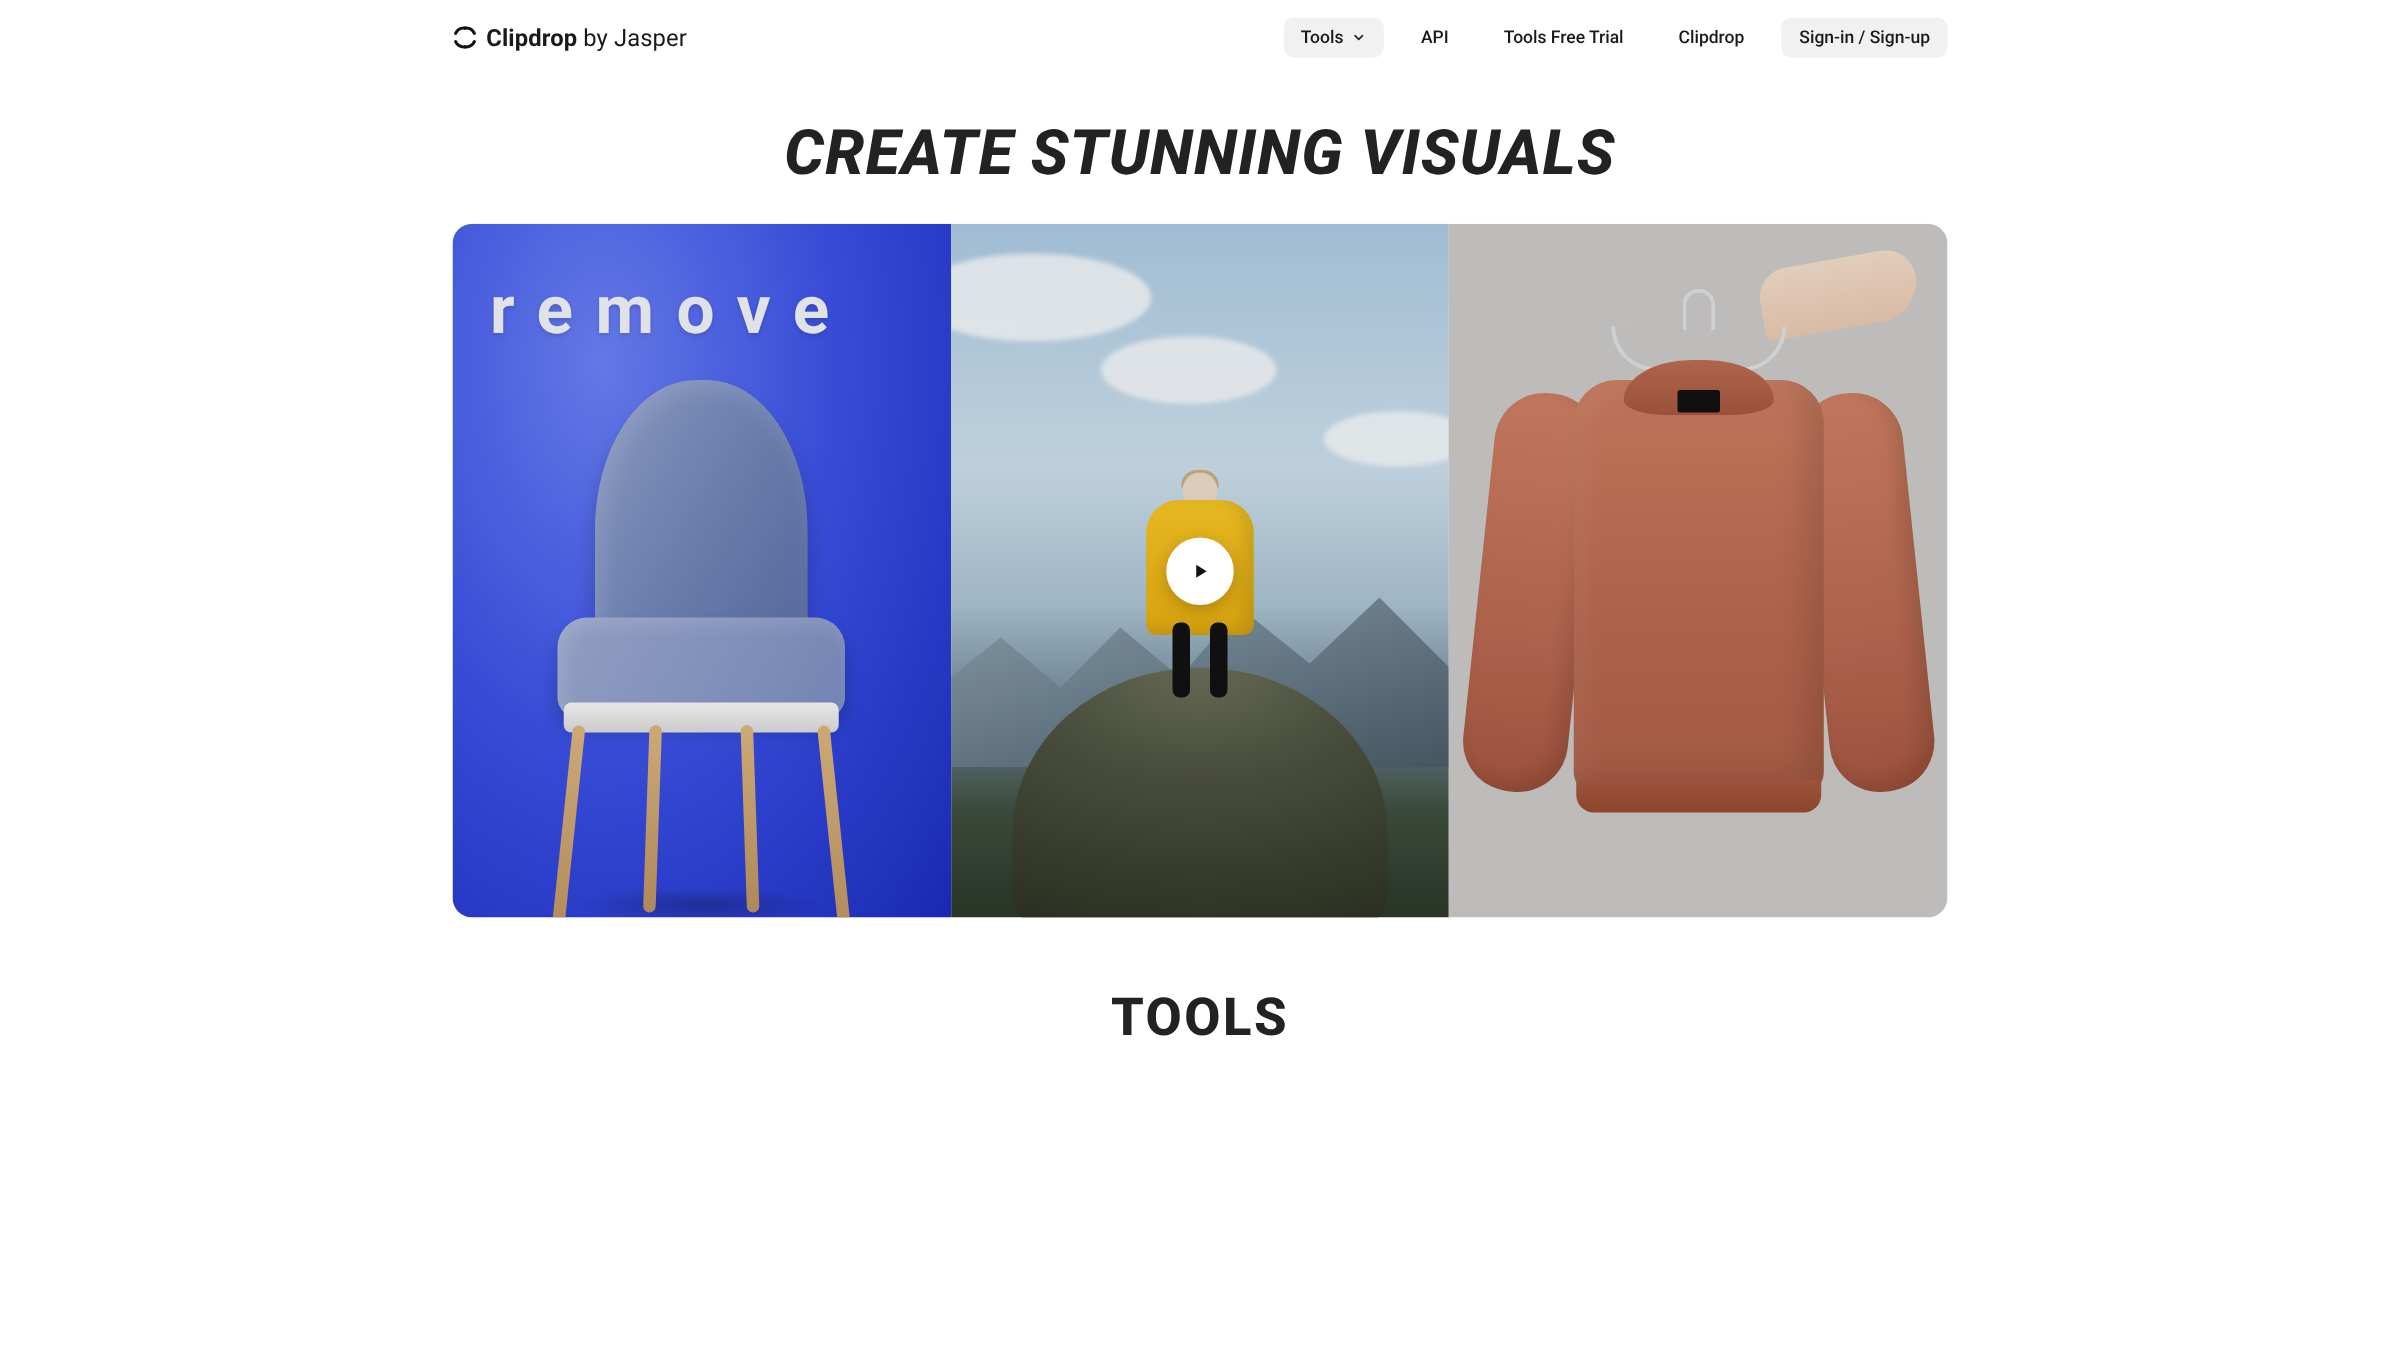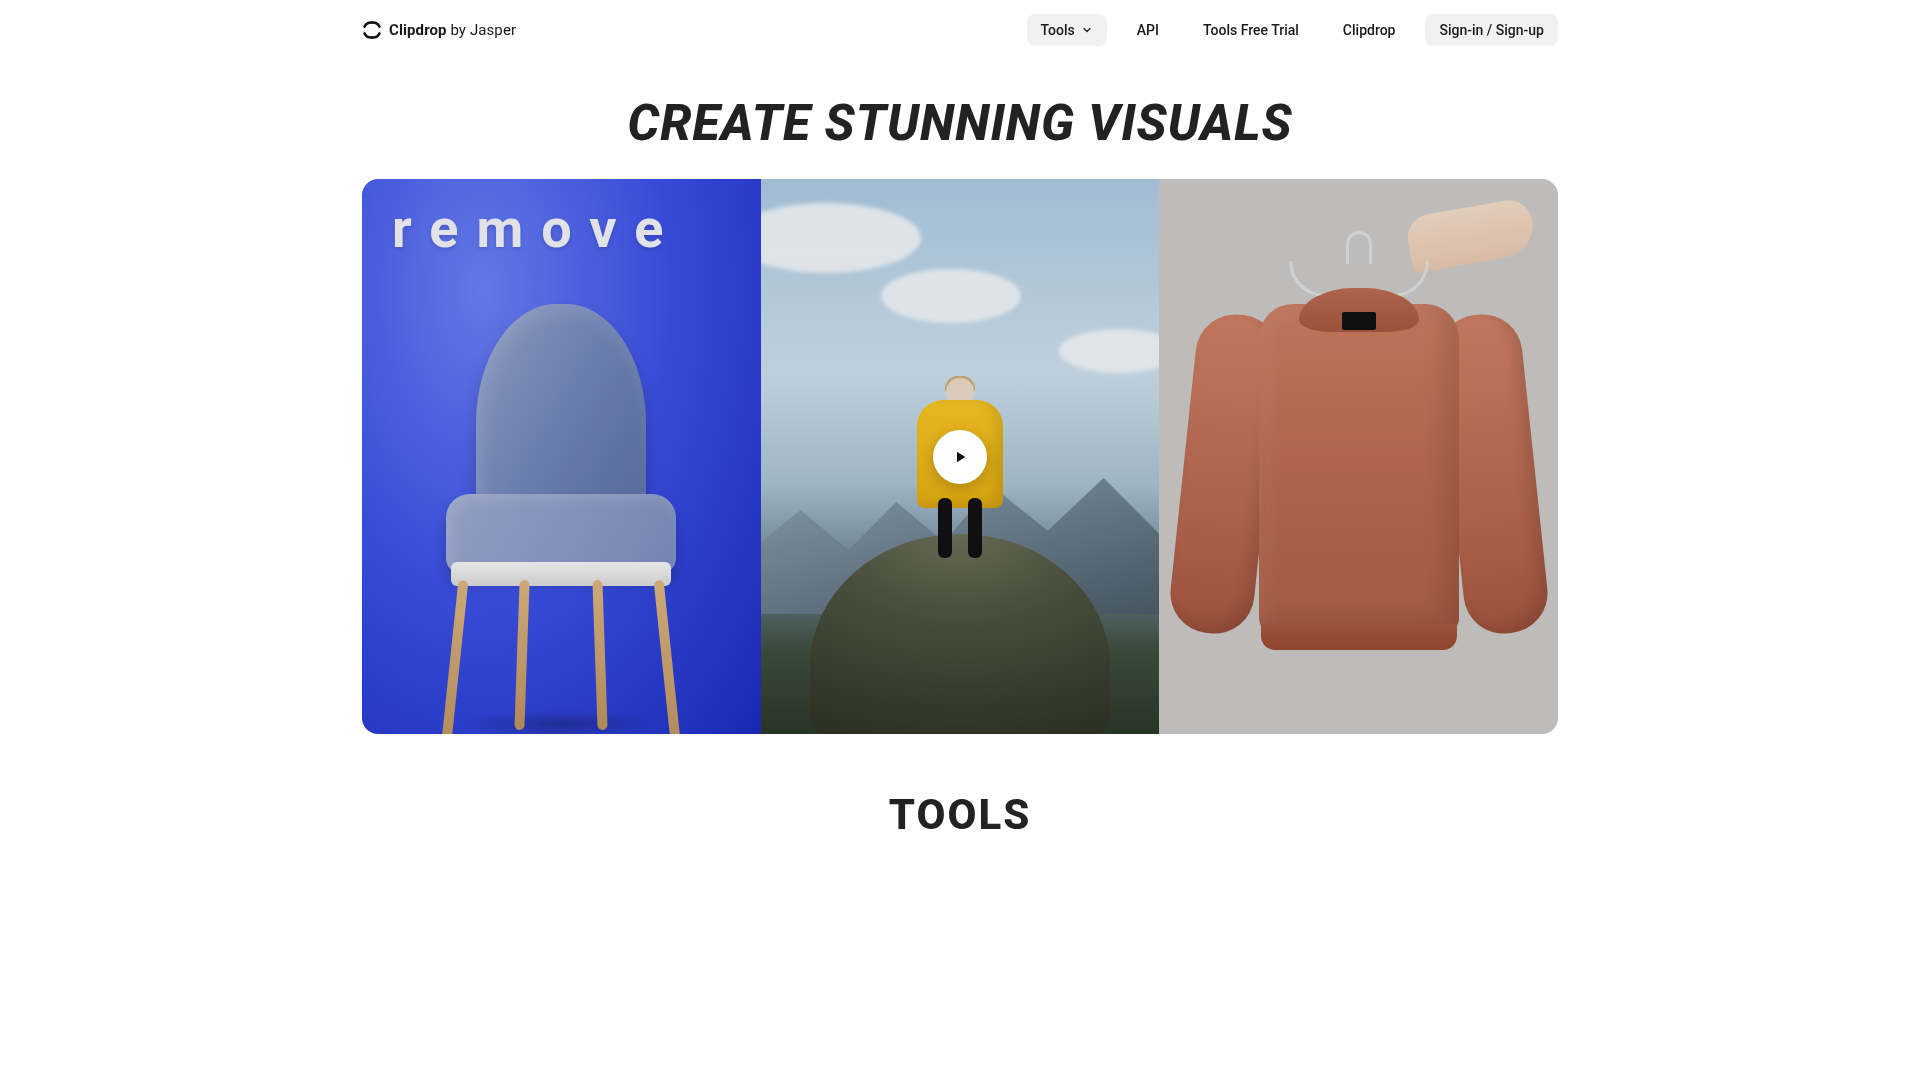--- a/index.html
+++ b/index.html
@@ -27,21 +27,21 @@
     }
     .brand {
       display: flex;
       align-items: center;
       gap: 7px;
     }
     .brand-logo svg {
       display: block;
     }
     .brand-text {
-      font-size: 15px;
+      font-size: 19px;
       color: #1a1a1a;
       letter-spacing: 0.1px;
     }
     .brand-text strong {
       font-weight: 700;
     }
     .nav {
       display: flex;
       align-items: center;
       gap: 16px;
@@ -87,21 +87,21 @@
       flex: 1;
       position: relative;
       overflow: hidden;
     }
     
     .panel-chair {
       background: radial-gradient(120% 140% at 30% 20%, #6a7ff3 0%, #3a4fe2 40%, #1c2dbf 80%, #111a8c 100%);
     }
     .panel-chair .overlay-text {
       position: absolute;
-      top: 18px;
+      top: 38px;
       left: 30px;
       font-size: 54px;
       font-weight: 700;
       letter-spacing: 18px;
       color: #eceff5;
       text-shadow: 0 2px 4px rgba(0,0,0,0.15);
     }
     .chair {
       position: absolute;
       bottom: -10px;

